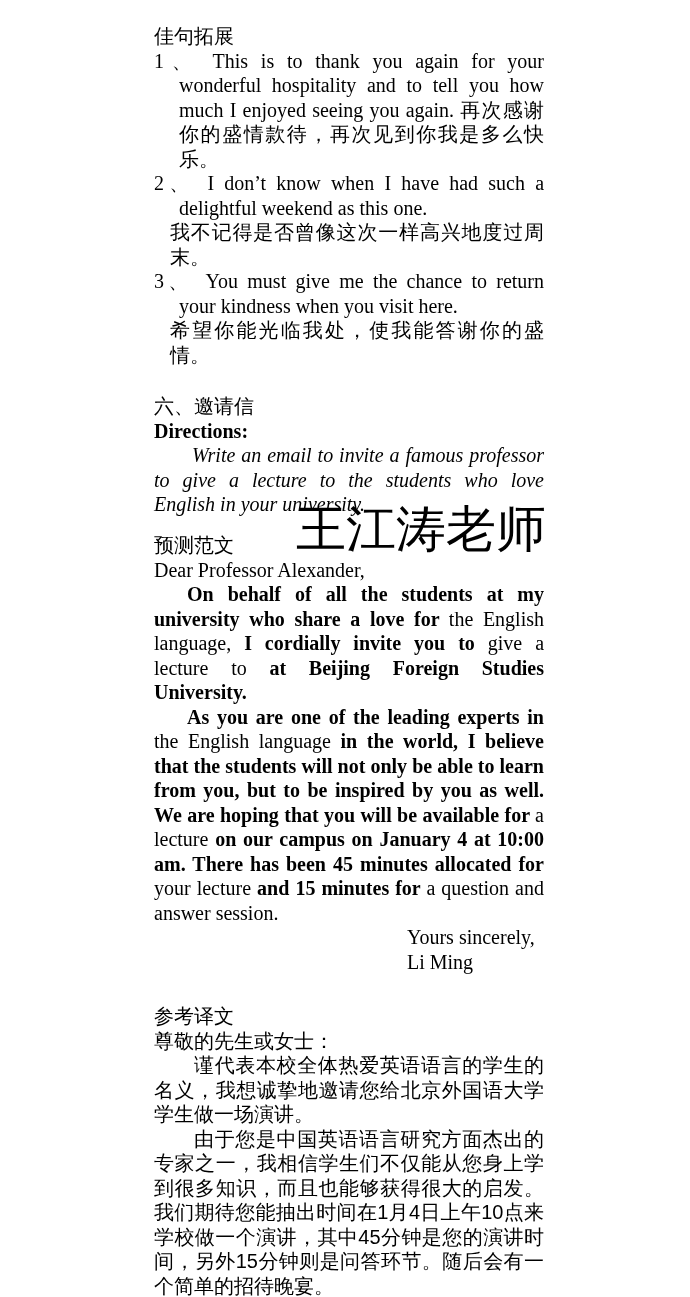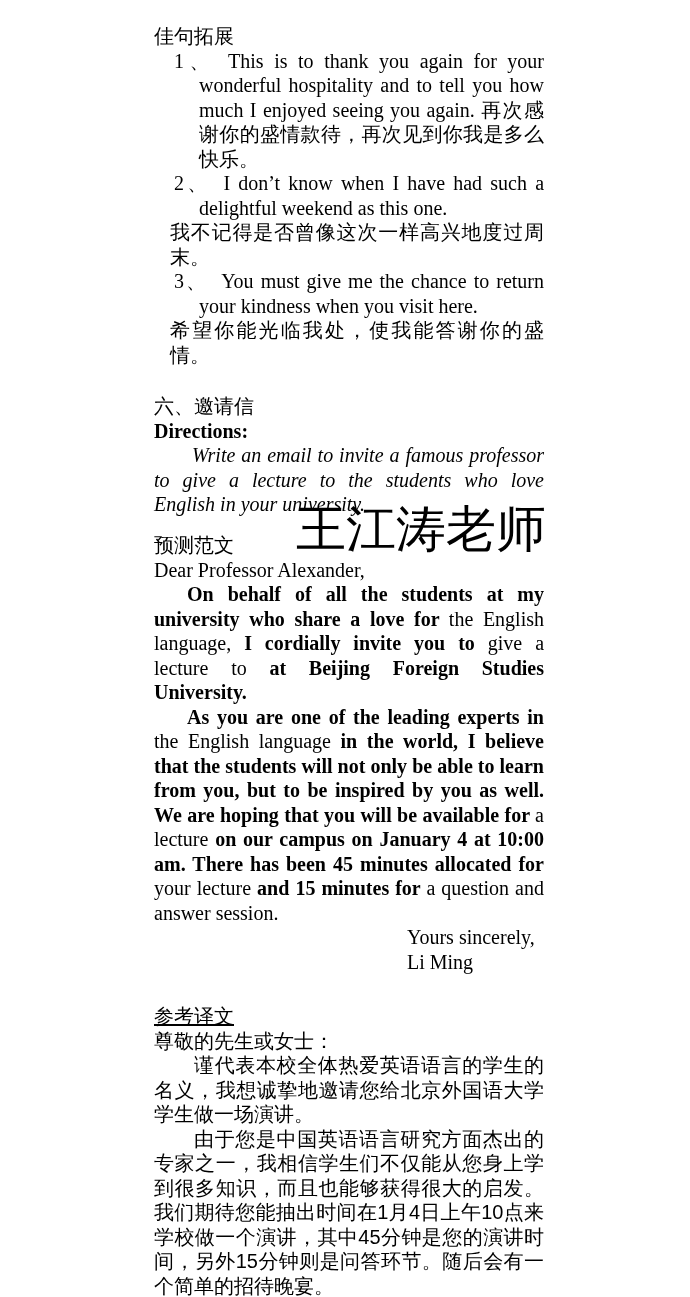--- a/index.html
+++ b/index.html
@@ -17,21 +17,20 @@
     line-height: 24.5px;
   }
   .cjk {
     font-family: "Liberation Sans", "DejaVu Sans", sans-serif;
   }
   
   .sentence-item {
     text-align: justify;
     padding-left: 25px;
     text-indent: -25px;
-    margin-left: 20px;
   }
   .sentence-item .num { margin-right: 13px; }
   .item-zh {
     margin-left: 16px;
     text-align: justify;
   }
   
   .sec-heading { margin-top: 27px; }
   .directions-label { font-weight: bold; }
   .directions-text {
@@ -53,21 +52,21 @@
     white-space: nowrap;
     font-family: "Liberation Sans", "DejaVu Sans", sans-serif;
   }
   .letter-par {
     text-align: justify;
     text-indent: 33px;
   }
   .b { font-weight: bold; }
   .closing-en { margin-left: 253px; }
   
-  .trans-label { margin-top: 30px; text-decoration: underline; }
+  .trans-label { margin-top: 30px; }
   .zh-par {
     text-align: justify;
     text-indent: 2em;
   }
   .closing-zh { margin-left: 263px; }
 </style>
 </head>
 <body>
 
 <div class="page">

